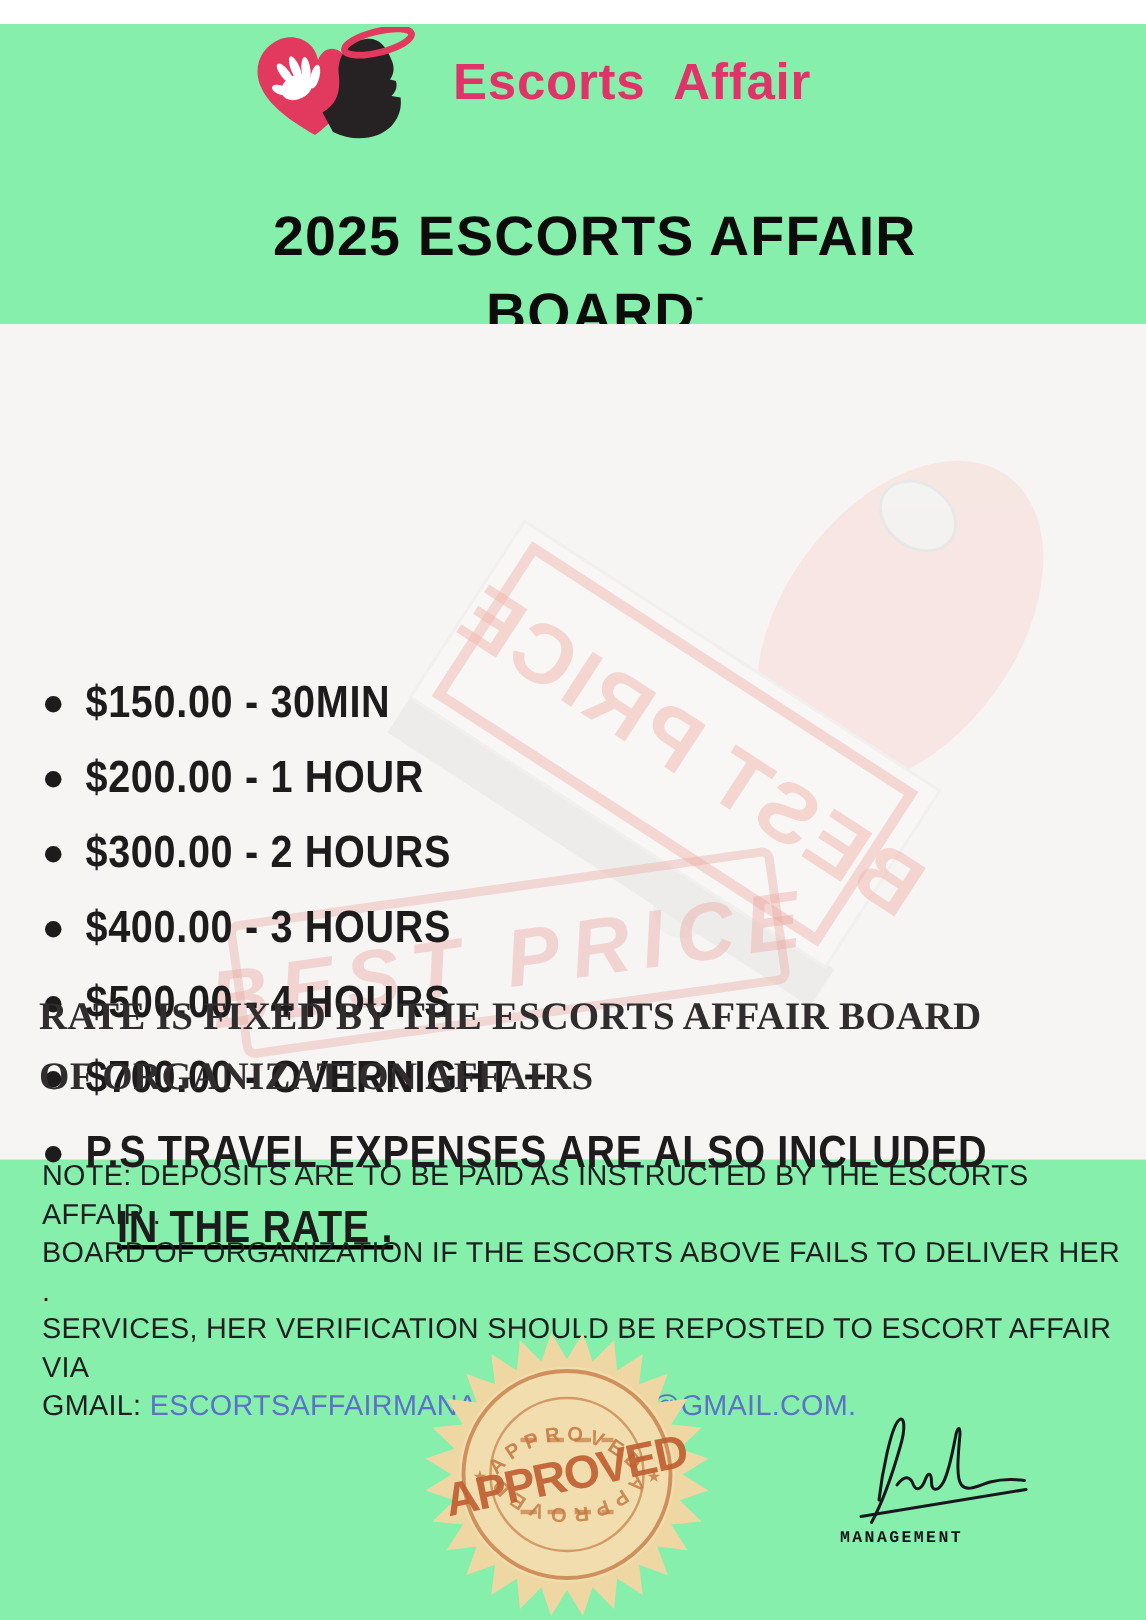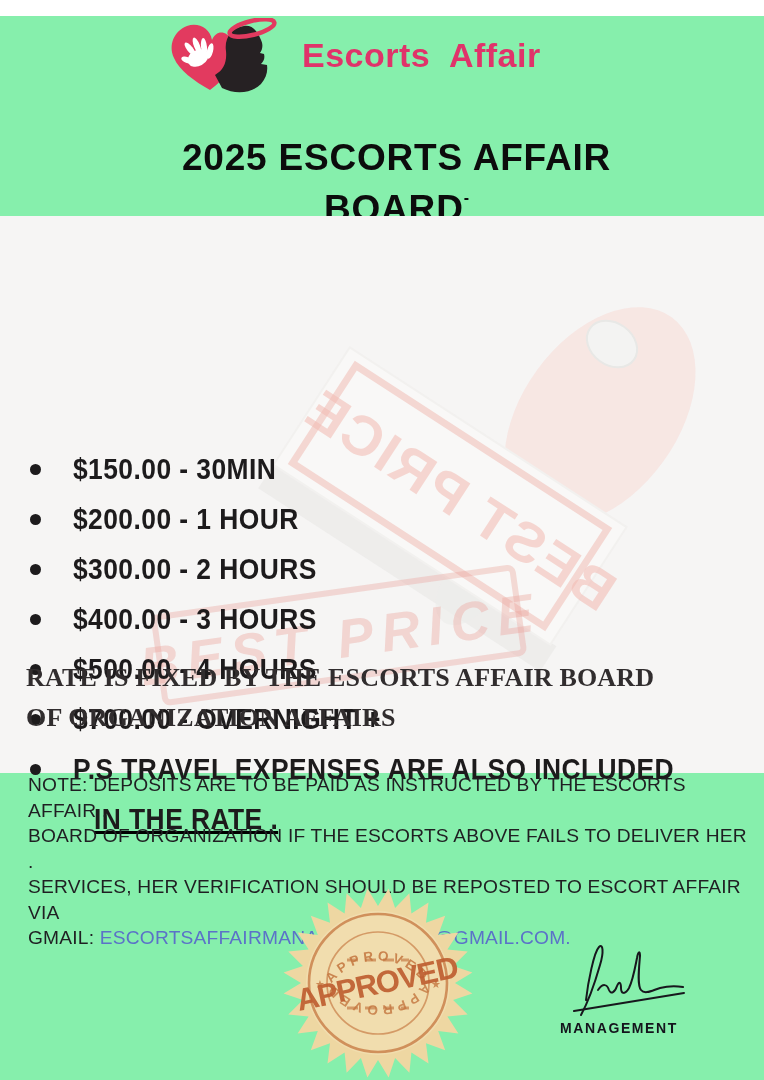--- a/index.html
+++ b/index.html
@@ -24,21 +24,21 @@
     padding-left:29px;
   }
   .title sup { font-size:16px; font-weight:700; vertical-align:18px; letter-spacing:0; }
   
   .band {
     position:absolute; left:0; top:200px; width:764px; height:557px;
     background:#f6f5f4;
   }
   .watermark { position:absolute; inset:0; pointer-events:none; }
   .rates { position:absolute; left:30px; top:228px; width:710px; list-style:none; }
-  .rates li { height:50px; display:flex; align-items:center; gap:32px; }
+  .rates li { height:50px; display:flex; align-items:center; gap:16px; }
   .dot { width:11px; height:11px; border-radius:50%; background:#1d1b1c; flex:0 0 auto; }
   .rate-text {
     font-size:30px; font-weight:800; letter-spacing:.5px; color:#1d1b1c;
     white-space:nowrap; transform:scaleX(.88); transform-origin:left center;
   }
   .rates li.cont { padding-left:32px;text-decoration:underline; }
   .rates li.cont .dot { visibility:hidden; width:0; }
   
   .board {
     position:absolute; left:26px; top:642px; width:630px;
@@ -51,22 +51,22 @@
     font-size:19.2px; line-height:1.33; letter-spacing:.2px; color:#1f1f22;
   }
   .note .email { color:#5b72c8; text-decoration:none; }
   
   .seal { position:absolute; left:283px; top:872px; width:190px; height:190px; }
   
   .sig-block { position:absolute; left:556px; top:922px; width:160px; text-align:left; }
   .sig-block svg { display:block; }
   .sig-label {
     margin-top:2px; padding-left:4px;
-    font-family:Liberation Sans, sans-serif; font-weight:700;
-    font-size:14px; letter-spacing:1.6px; color:#14141c;
+    font-family:Liberation Mono, monospace; font-weight:700;
+    font-size:11px; letter-spacing:1.6px; color:#14141c;
   }
 </style>
 </head>
 <body>
 
 <div class="page">
 
   <svg class="logo" viewBox="0 0 132 76">
 
     <path d="M52,22 C50,10 38,4 27,8 C14,13 8,27 14,40 C19,52 34,63 50,72 C58,66 64,60 68,54 C76,44 78,32 72,22 C66,12 56,12 52,22 Z" fill="#e23a5f"></path>

